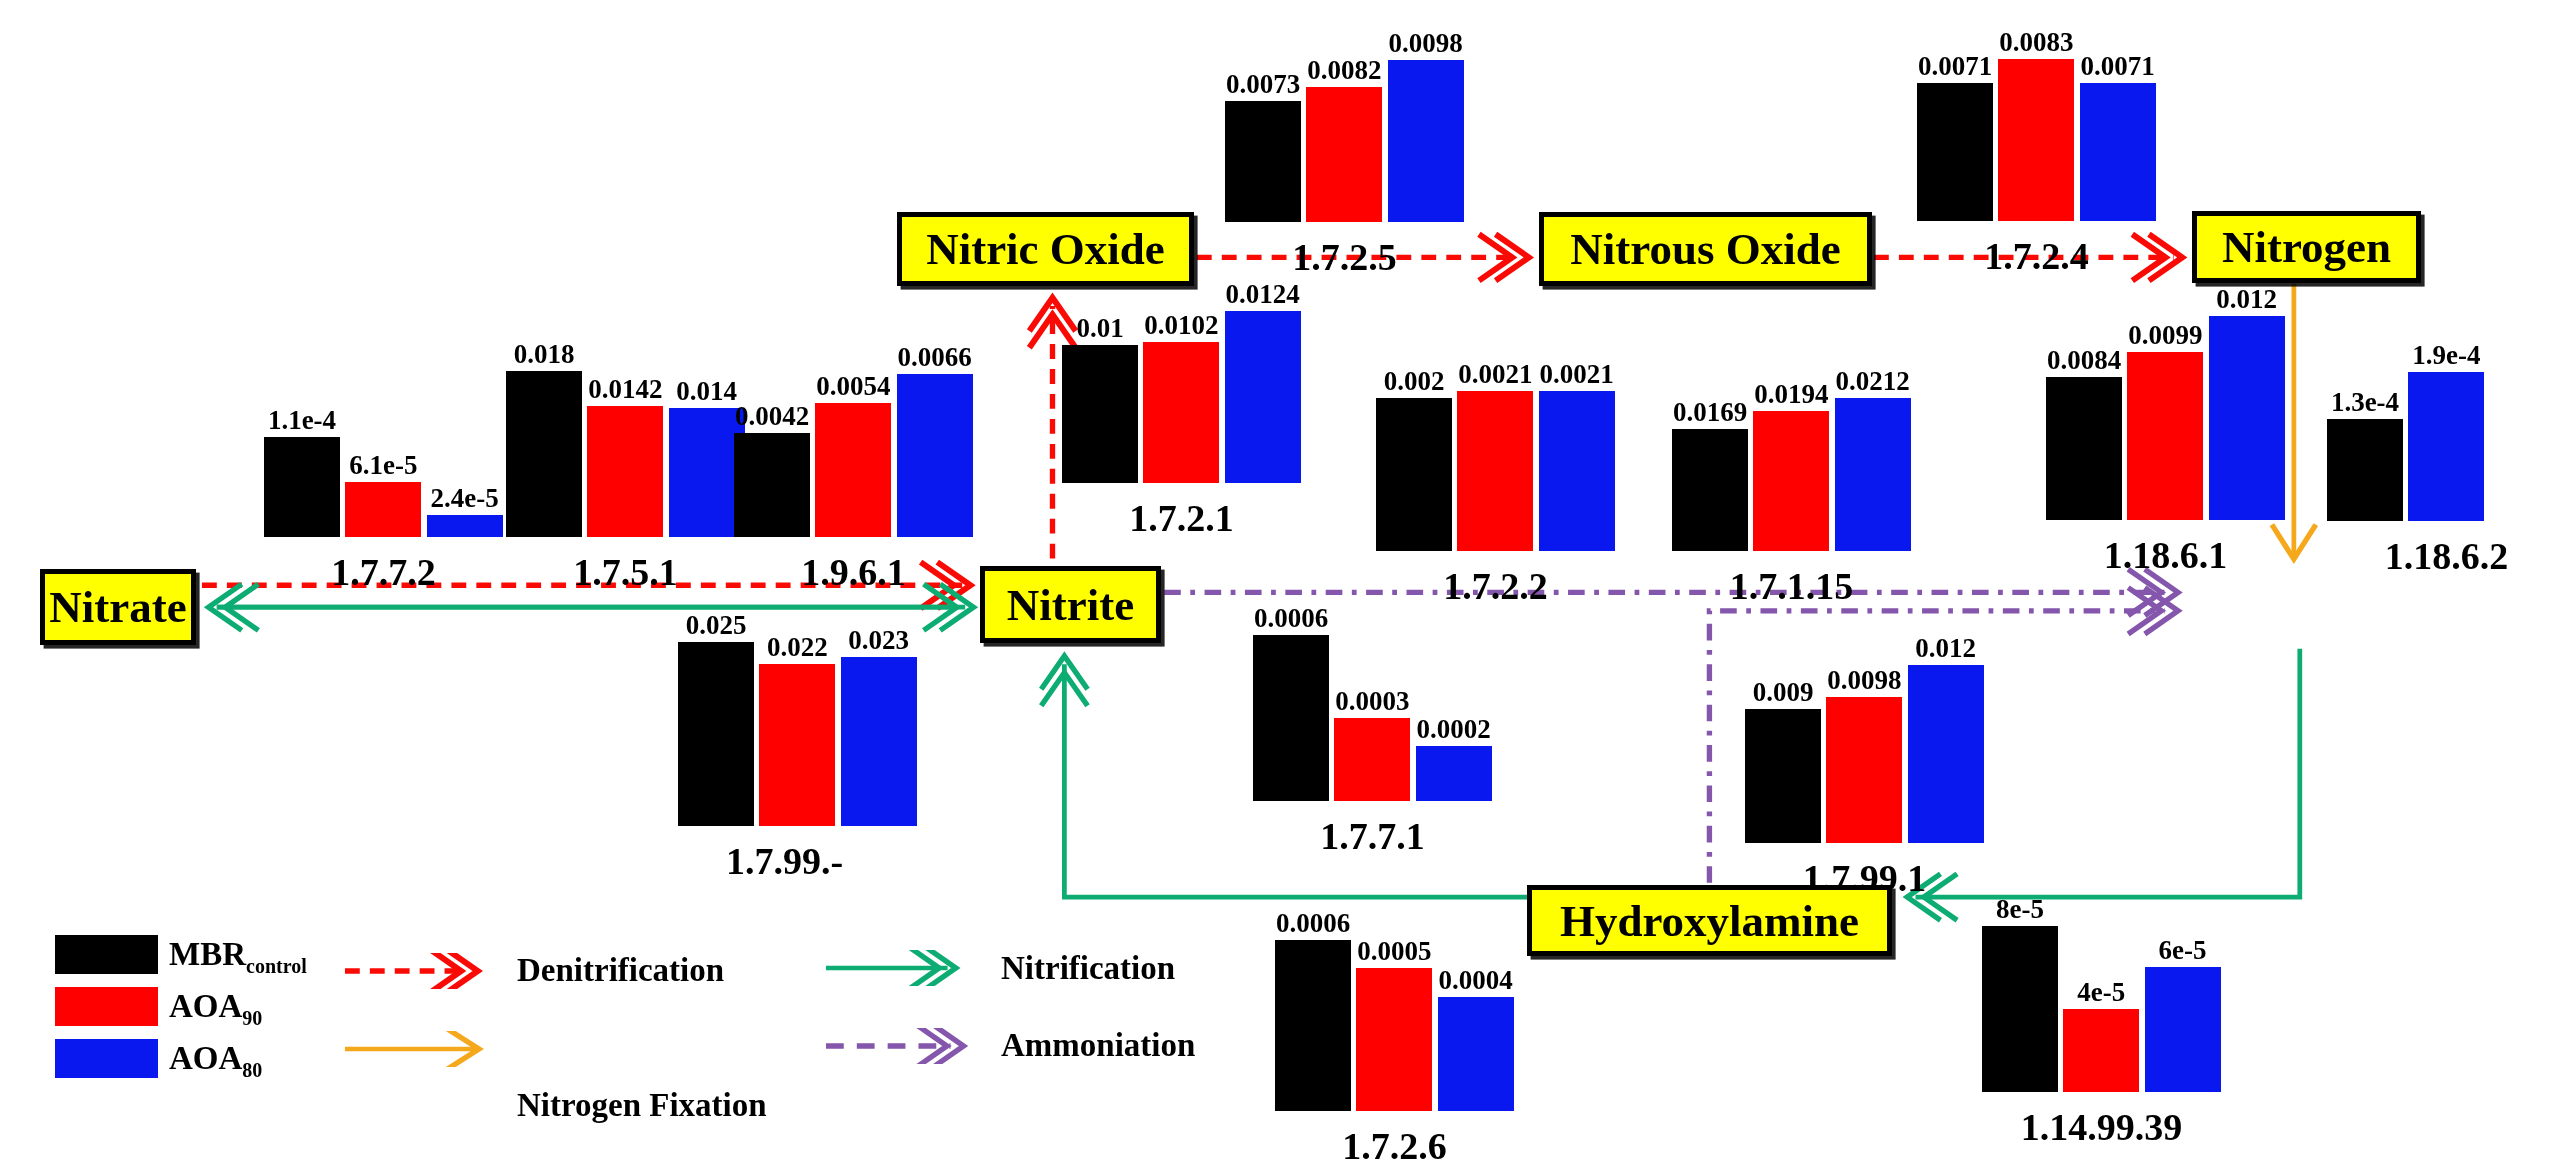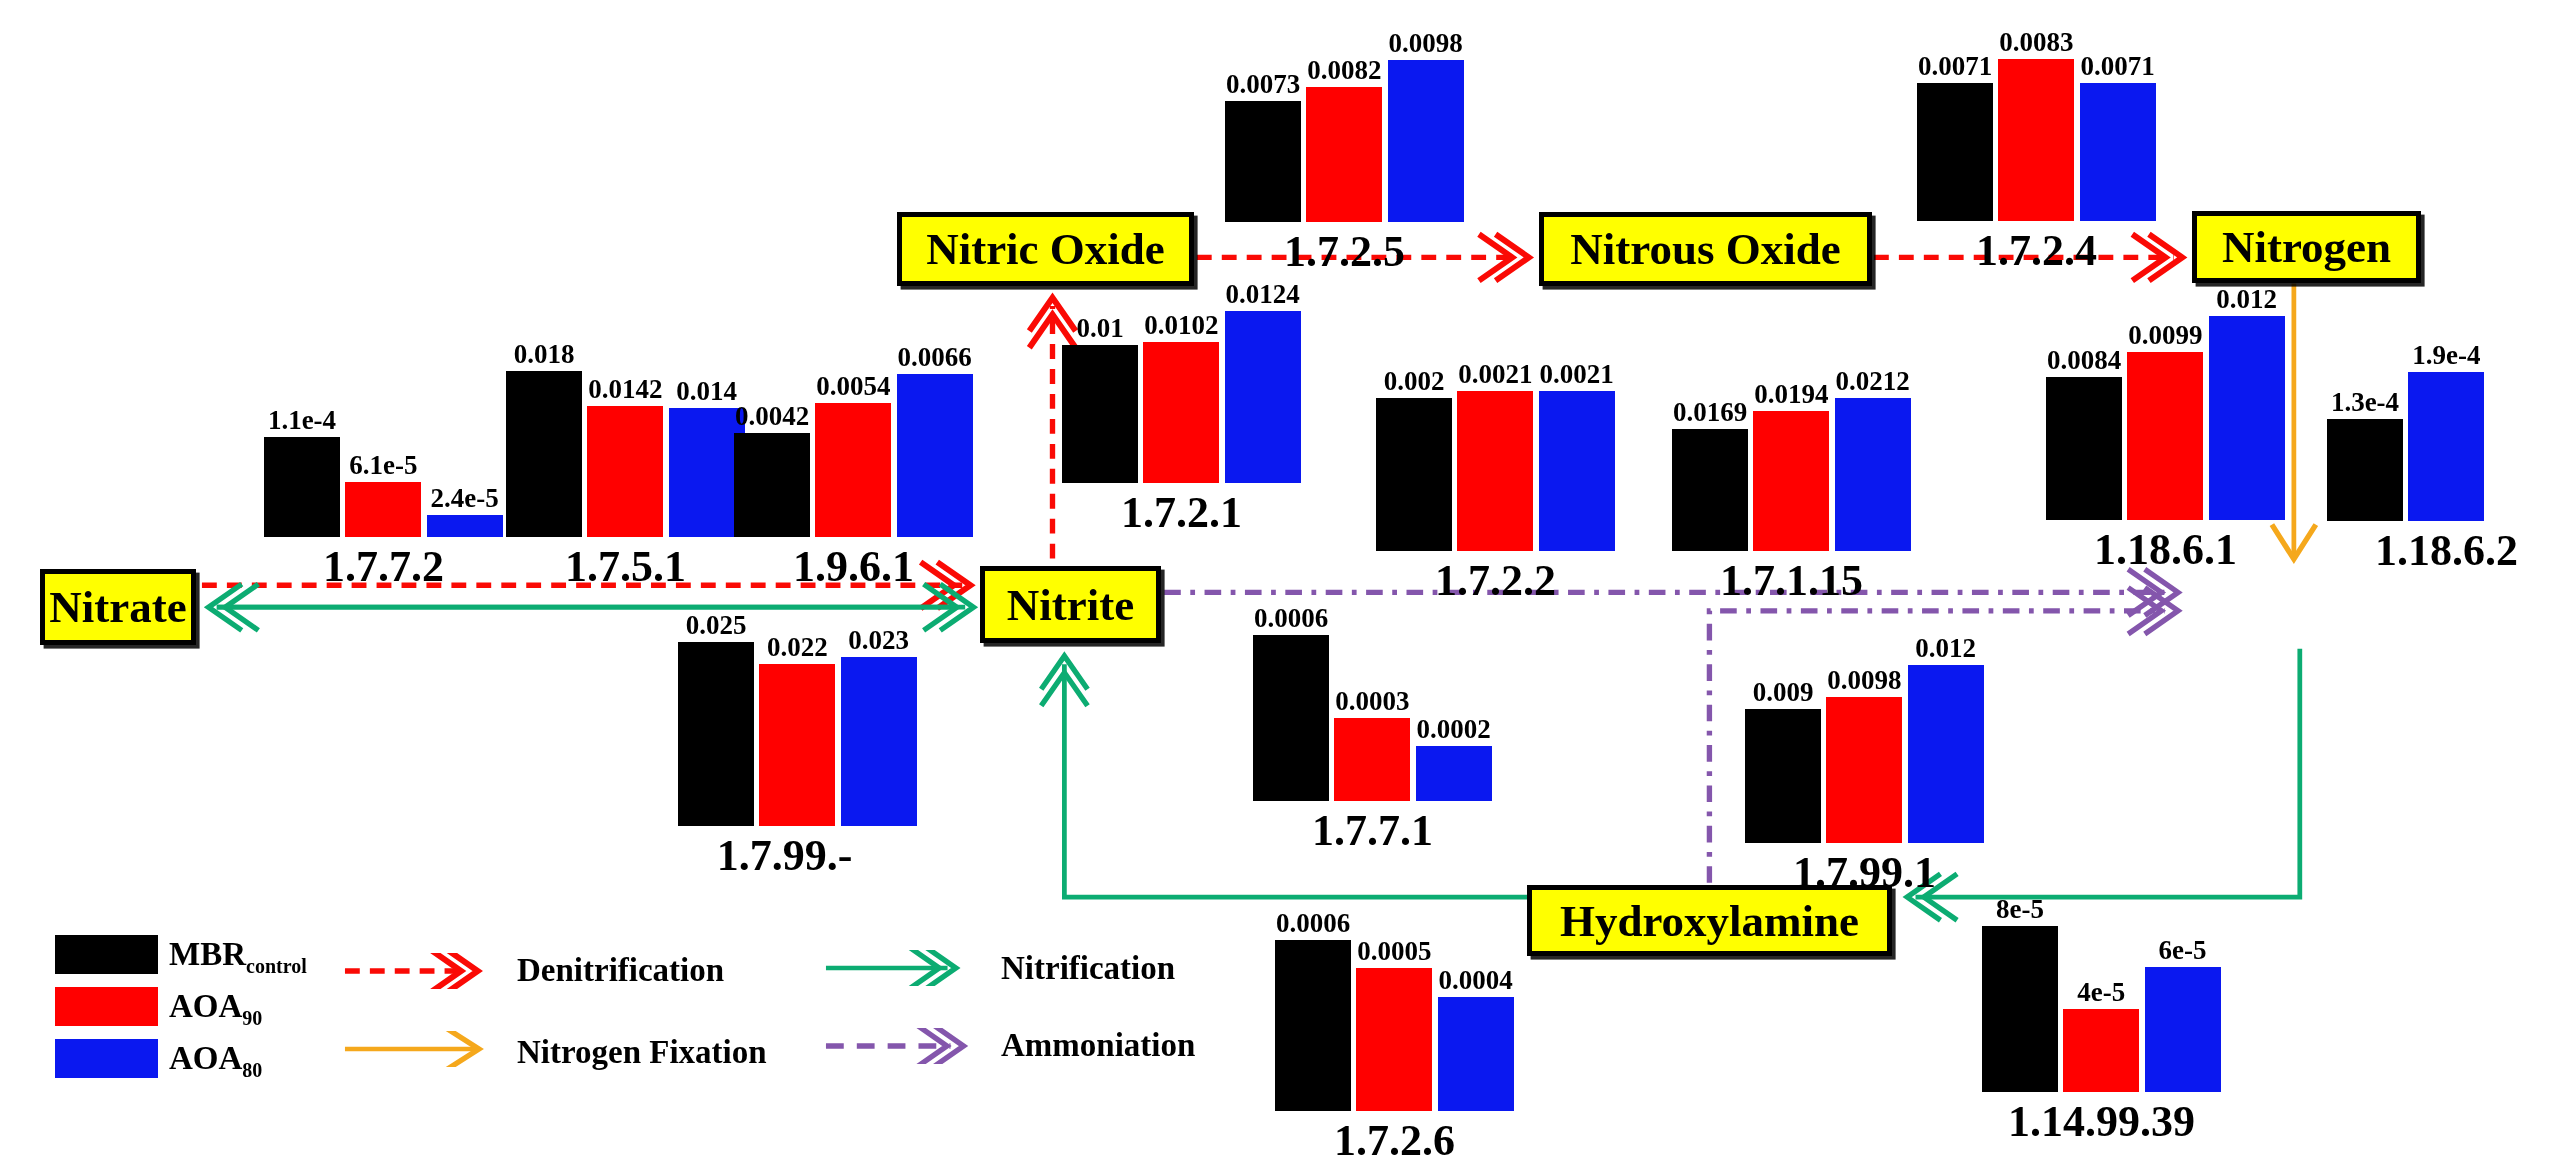--- a/index.html
+++ b/index.html
@@ -22,22 +22,22 @@
     display:flex;align-items:center;justify-content:center;
     font-size:45px;font-weight:bold;color:#000;
     box-shadow:3.6px 3.6px 0 rgba(0,0,0,0.85);
     white-space:nowrap;
   }
   .chart{position:absolute;z-index:2;}
   .bars{position:absolute;left:0;bottom:0;top:0;right:0;display:flex;align-items:flex-end;gap:5.3px;}
   .barwrap{display:flex;flex-direction:column;justify-content:flex-end;align-items:center;}
   .bar{width:76px;}
   .val{font-size:27px;line-height:1.05;margin-bottom:3px;white-space:nowrap;color:#000;}
-  .ec{position:absolute;top:100%;left:-24px;right:-24px;margin-top:8px;text-align:center;
-      font-size:44px;line-height:1;color:#000;white-space:nowrap;}
+  .ec{position:absolute;top:100%;left:-24px;right:-24px;margin-top:16px;text-align:center;
+      font-size:38px;line-height:1;color:#000;white-space:nowrap;}
   .legend-swatch{position:absolute;z-index:2;width:103px;height:39px;}
   .legend-text{position:absolute;z-index:2;font-size:33px;line-height:1;color:#000;white-space:nowrap;}
   .legend-text .subscr{font-size:20px;vertical-align:-8.3px;}
   .legend-arrow{position:absolute;z-index:2;}
   .legend-arrow-label{position:absolute;z-index:2;font-size:33px;line-height:1;color:#000;white-space:nowrap;}
 </style>
 </head>
 <body>
 
 <div class="canvas">
@@ -348,21 +348,21 @@
   </div>
 
   <svg class="legend-arrow" style="left:342px;top:953px;" width="166" height="36" viewBox="0 0 280 60">
     <path d="M5,30 H215" fill="none" style="stroke:var(--denitrification)" stroke-width="9" stroke-dasharray="25 17" marker-end="url(#head-red)"></path>
   </svg>
   <div class="legend-arrow-label" style="left:517px;top:954px;">Denitrification</div>
 
   <svg class="legend-arrow" style="left:342px;top:1031px;" width="166" height="36" viewBox="0 0 280 60">
     <path d="M5,30 H225" fill="none" style="stroke:var(--nitrogen_fixation)" stroke-width="8" marker-end="url(#head-orange)"></path>
   </svg>
-  <div class="legend-arrow-label" style="left:517px;top:1036px;">Nitrogen Fixation</div>
+  <div class="legend-arrow-label" style="left:517px;top:1089px;">Nitrogen Fixation</div>
 
   <svg class="legend-arrow" style="left:823px;top:950px;" width="172" height="36" viewBox="0 0 290 60">
     <path d="M5,30 H210" fill="none" style="stroke:var(--nitrification)" stroke-width="8" marker-end="url(#head-green)"></path>
   </svg>
   <div class="legend-arrow-label" style="left:1001px;top:952px;">Nitrification</div>
 
   <svg class="legend-arrow" style="left:823px;top:1028px;" width="172" height="36" viewBox="0 0 290 60">
     <path d="M5,30 H215" fill="none" style="stroke:var(--ammoniation)" stroke-width="9" stroke-dasharray="30 22" marker-end="url(#head-purple)"></path>
   </svg>
   <div class="legend-arrow-label" style="left:1001px;top:1029px;">Ammoniation</div>

